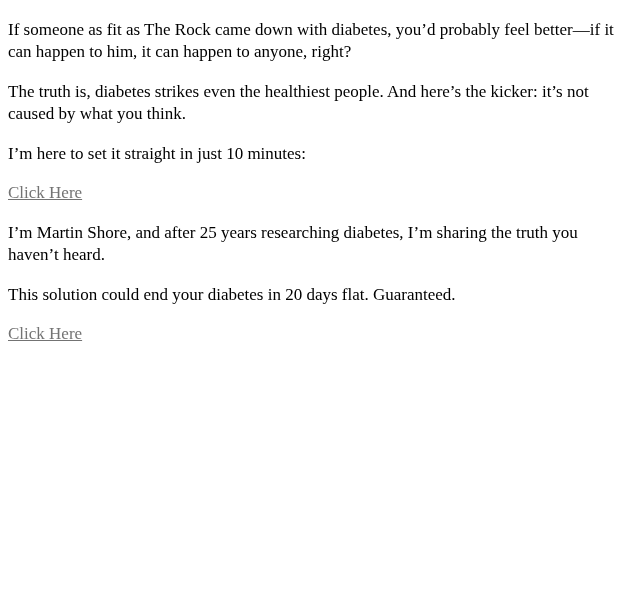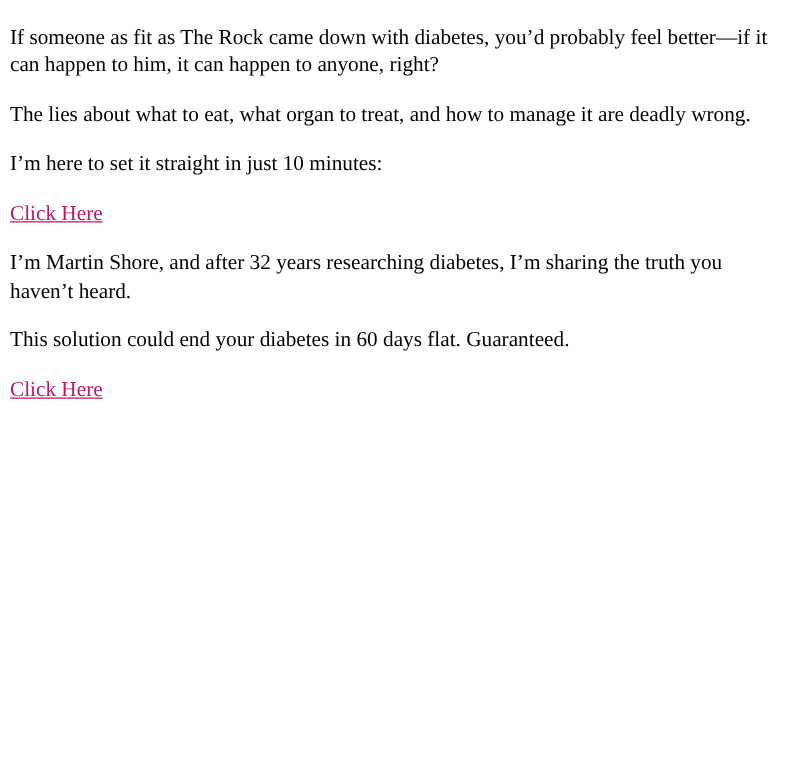--- a/index.html
+++ b/index.html
@@ -17,29 +17,29 @@
     font-family: "Liberation Serif", "DejaVu Serif", serif;
     font-size: 17px;
     line-height: 1.32;
     overflow: hidden;
   }
   .email-document p {
     margin: 17px 0;
     max-width: 620px;
   }
   .email-document a {
-    color: #be185d;
+    color: #737373;
     text-decoration: underline;
     cursor: pointer;
   }
 </style>
 </head>
 <body>
 
 <div class="email-document">
   <p>If someone as fit as The Rock came down with diabetes, you’d probably feel better—if it can happen to him, it can happen to anyone, right?</p>
-  <p>The lies about what to eat, what organ to treat, and how to manage it are deadly wrong.</p>
+  <p>The truth is, diabetes strikes even the healthiest people. And here’s the kicker: it’s not caused by what you think.</p>
   <p>I’m here to set it straight in just 10 minutes:</p>
   <p><a href="#">Click Here</a></p>
-  <p>I’m Martin Shore, and after 32 years researching diabetes, I’m sharing the truth you haven’t heard.</p>
-  <p>This solution could end your diabetes in 60 days flat. Guaranteed.</p>
+  <p>I’m Martin Shore, and after 25 years researching diabetes, I’m sharing the truth you haven’t heard.</p>
+  <p>This solution could end your diabetes in 20 days flat. Guaranteed.</p>
   <p><a href="#">Click Here</a></p>
 </div>
 
 </body></html>

